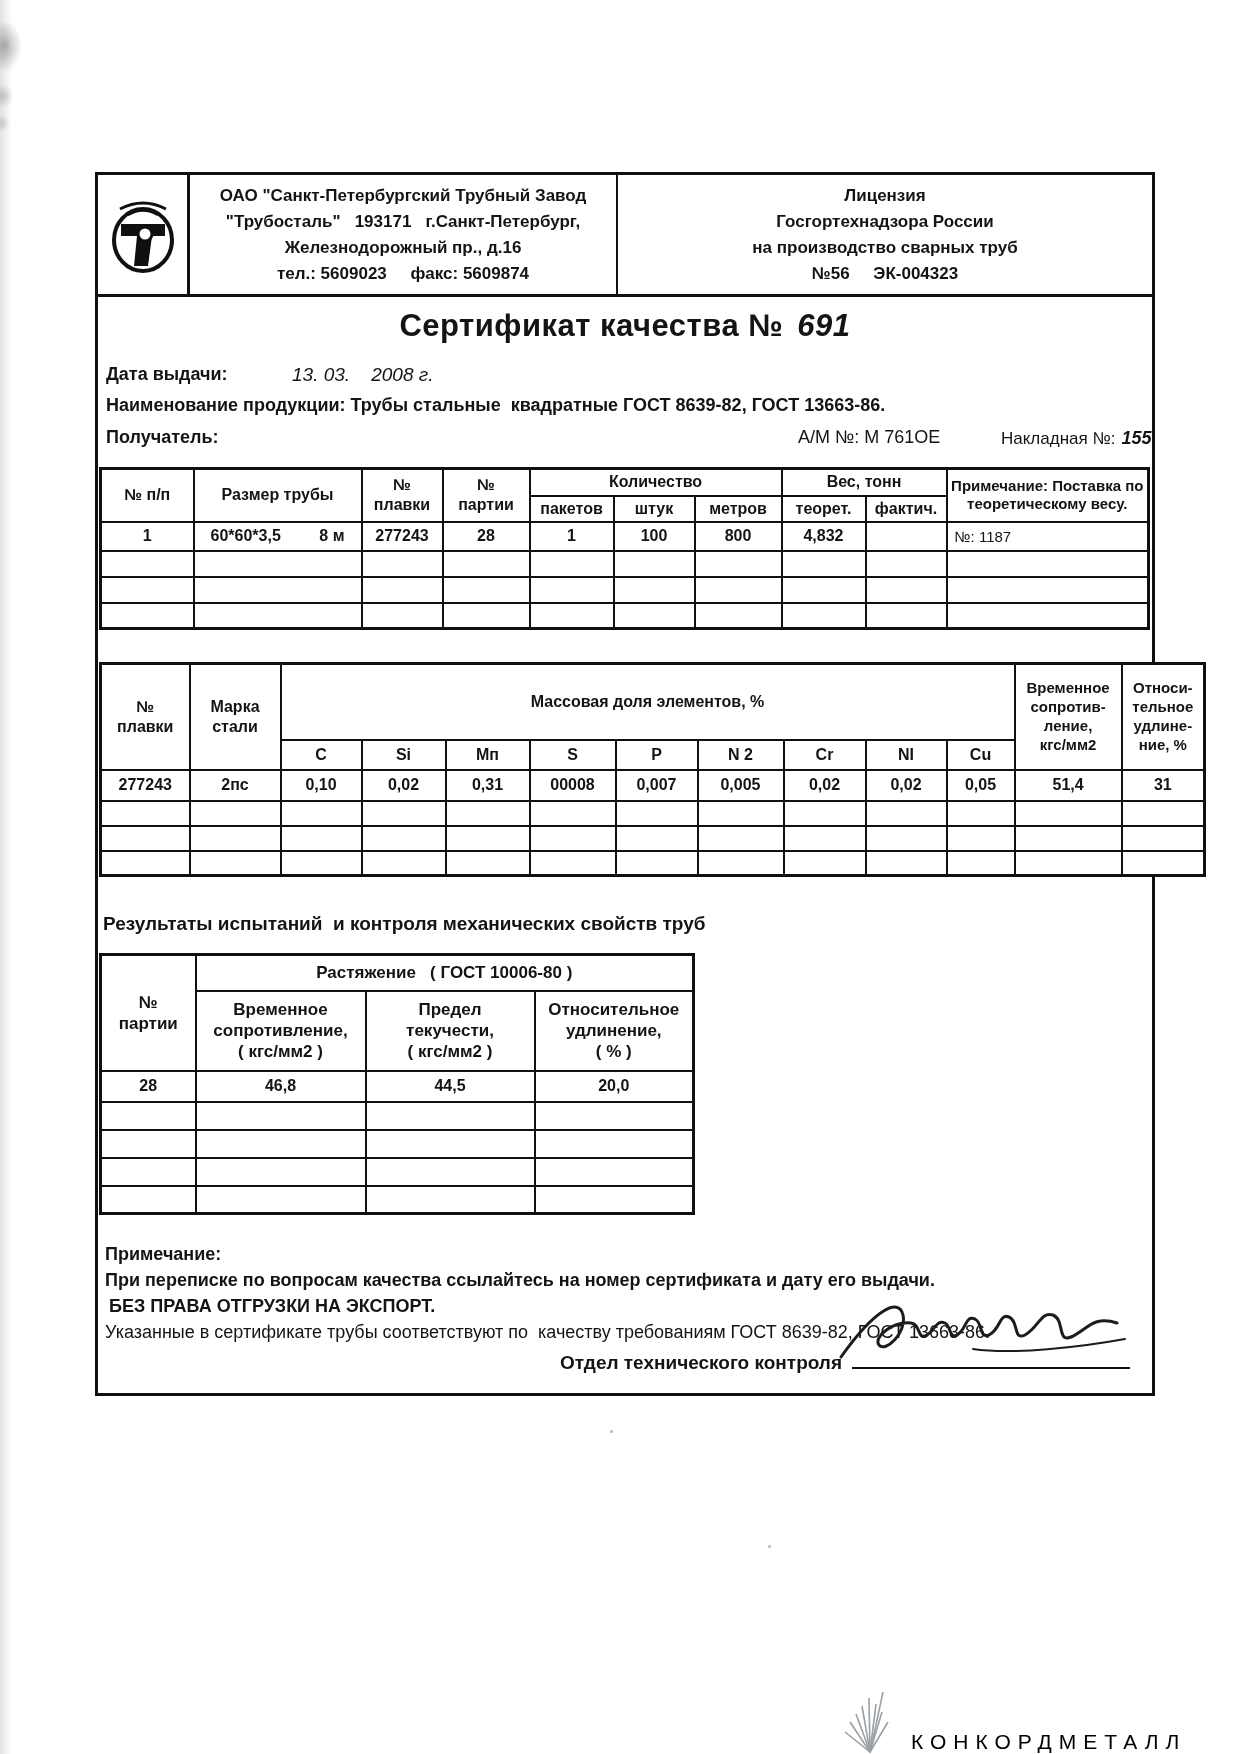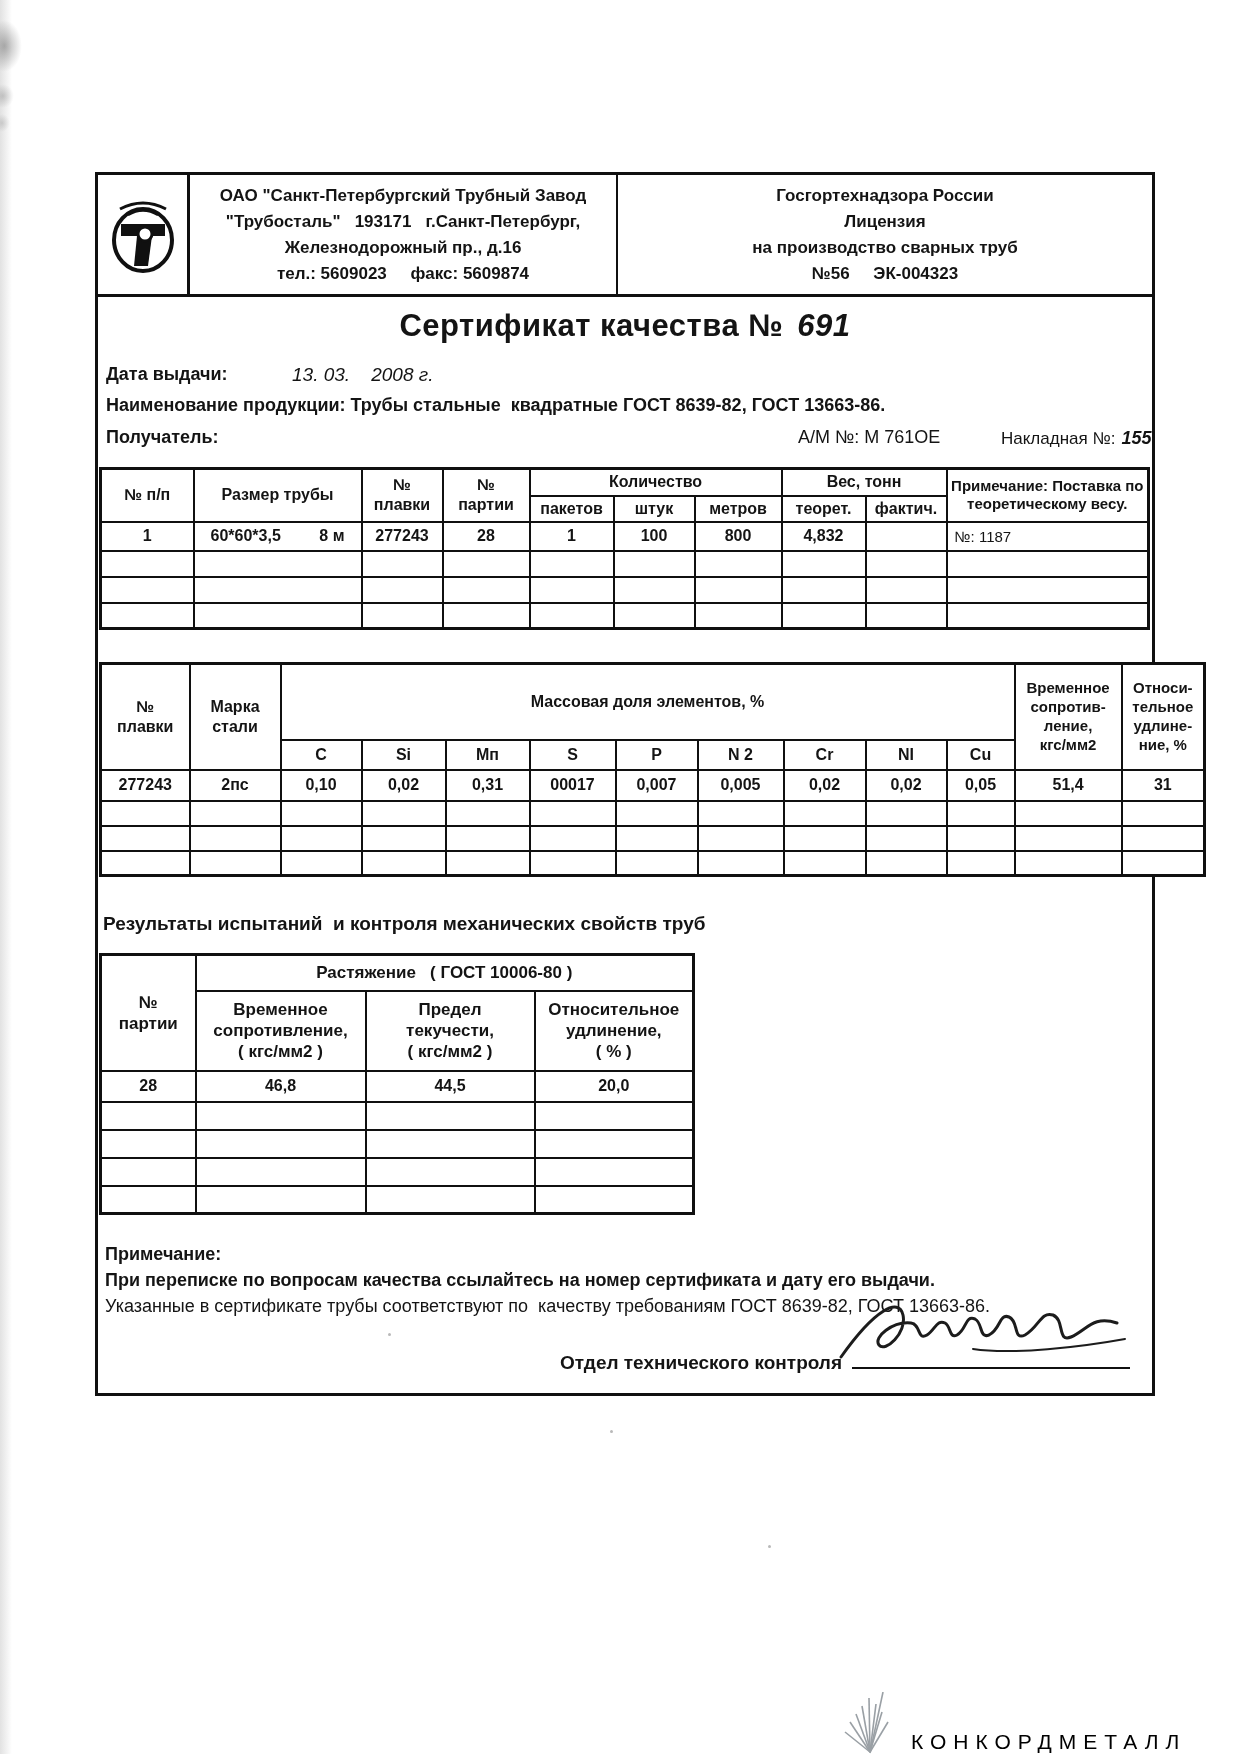--- a/index.html
+++ b/index.html
@@ -96,22 +96,22 @@
         <circle cx="38" cy="38" r="7" fill="#ffffff" stroke="#101010" stroke-width="3"></circle>
       </svg>
     </div>
     <div class="hdr-company">
       <div>ОАО "Санкт-Петербургский Трубный Завод</div>
       <div>"Трубосталь"&nbsp;&nbsp; 193171&nbsp;&nbsp; г.Санкт-Петербург,</div>
       <div>Железнодорожный пр., д.16</div>
       <div>тел.: 5609023&nbsp;&nbsp;&nbsp;&nbsp; факс: 5609874</div>
     </div>
     <div class="hdr-license">
+      <div>Лицензия</div>
       <div>Госгортехнадзора России</div>
-      <div>Лицензия</div>
       <div>на производство сварных труб</div>
       <div>№56&nbsp;&nbsp;&nbsp;&nbsp; ЭК-004323</div>
     </div>
   </div>
 
   <div class="title">
     <span>Сертификат качества №</span><span class="num">691</span>
   </div>
 
   <div class="meta m-date">
@@ -257,21 +257,21 @@
       <th>Cr</th>
       <th>NI</th>
       <th>Cu</th>
     </tr>
     <tr style="height:31px">
       <td>277243</td>
       <td>2пс</td>
       <td>0,10</td>
       <td>0,02</td>
       <td>0,31</td>
-      <td>00017</td>
+      <td>00008</td>
       <td>0,007</td>
       <td>0,005</td>
       <td>0,02</td>
       <td>0,02</td>
       <td>0,05</td>
       <td>51,4</td>
       <td>31</td>
     </tr>
     <tr style="height:25px">
           <td></td>
@@ -376,20 +376,21 @@
           <td></td>
           <td></td>
           <td></td>
         </tr>
   </tbody>
     </table>
 
   <div class="notes">
     <div class="b">Примечание:</div>
     <div class="b">При переписке по вопросам качества ссылайтесь на номер сертификата и дату его выдачи.</div>
+    <div class="b" style="padding-left:4px">БЕЗ ПРАВА ОТГРУЗКИ НА ЭКСПОРТ.</div>
     <div class="n">Указанные в сертификате трубы соответствуют по&nbsp; качеству требованиям ГОСТ 8639-82, ГОСТ 13663-86.</div>
   </div>
 
   <div class="signoff">
     <span>Отдел технического контроля</span><span class="sig-line"></span>
   </div>
   <svg class="signature" width="300" height="80" viewBox="0 0 300 80">
     <path d="M8,64 C42,16 66,4 70,22 C74,40 52,60 46,52 C40,44 60,28 78,30 C88,31 84,48 94,42 C102,37 104,26 112,30 C118,33 116,46 124,42 C134,36 132,22 142,26 C150,30 146,46 156,42 C168,36 166,20 176,24 C186,28 180,48 192,42 C206,34 208,18 220,22 C232,27 224,50 238,44 C254,37 260,22 284,30" fill="none" stroke="#1c1c1c" stroke-width="3" stroke-linecap="round"></path>
     <path d="M140,56 C180,62 248,54 292,46" fill="none" stroke="#1c1c1c" stroke-width="2" stroke-linecap="round"></path>
   </svg>

